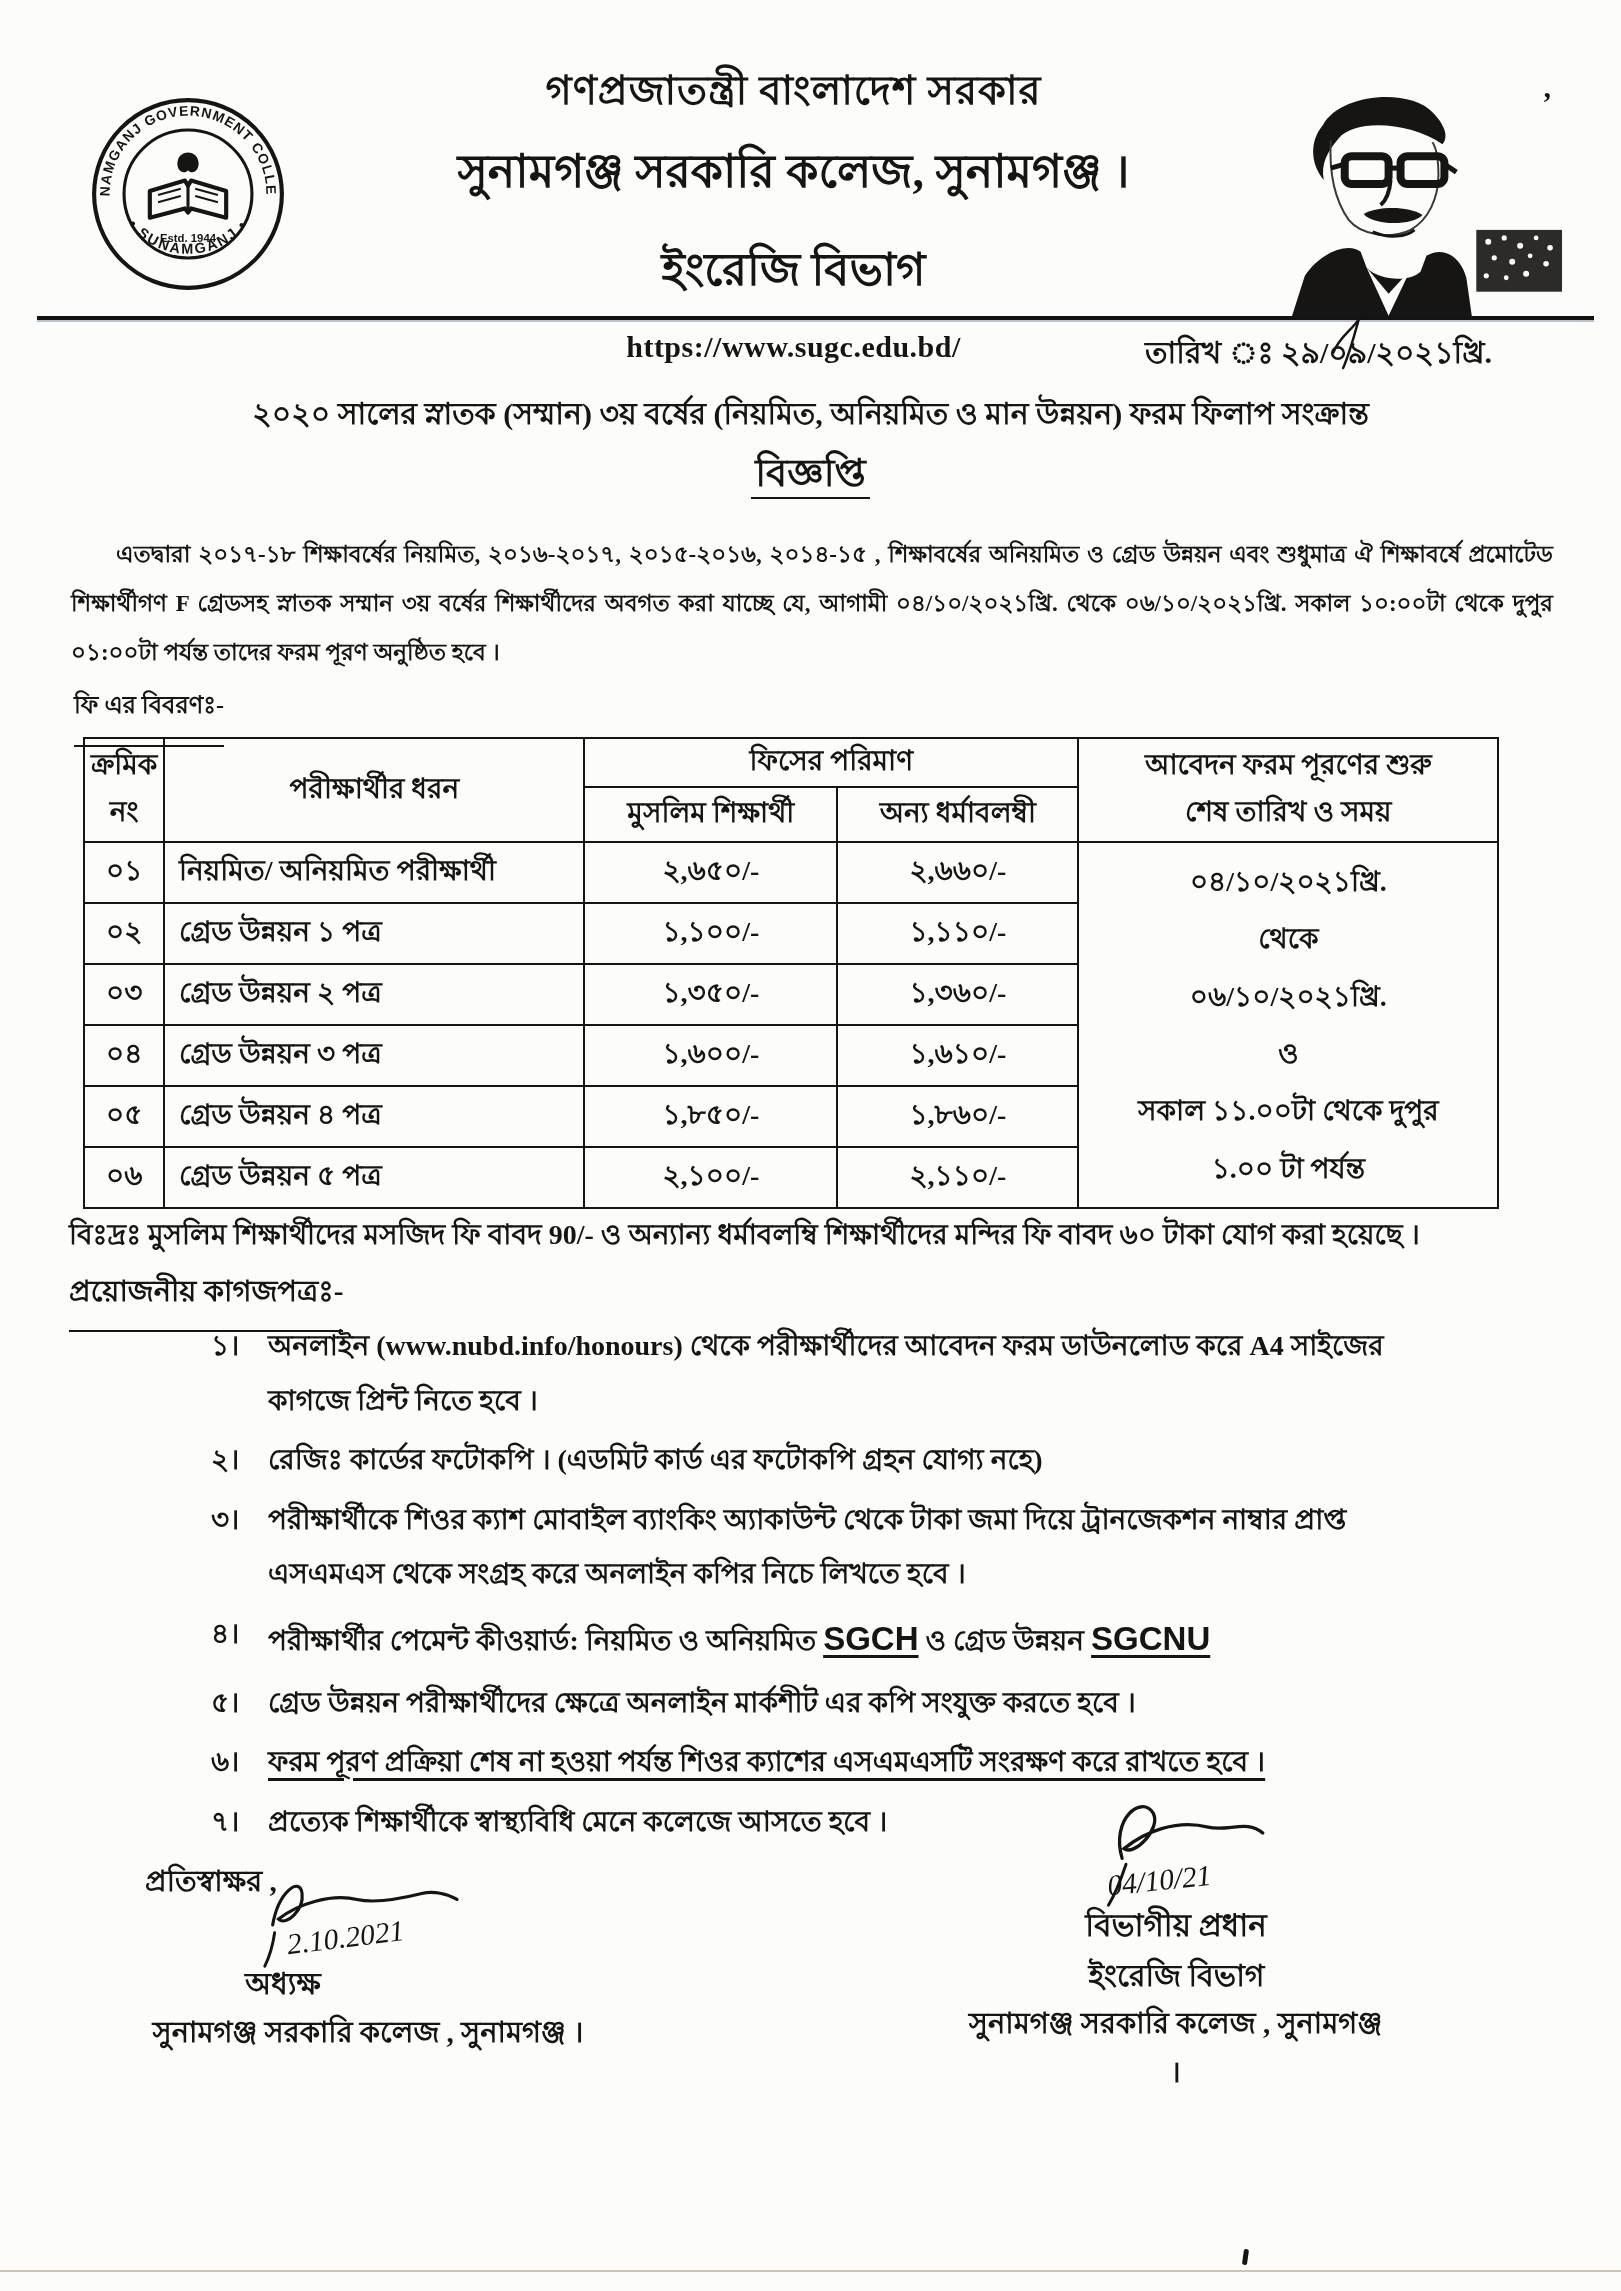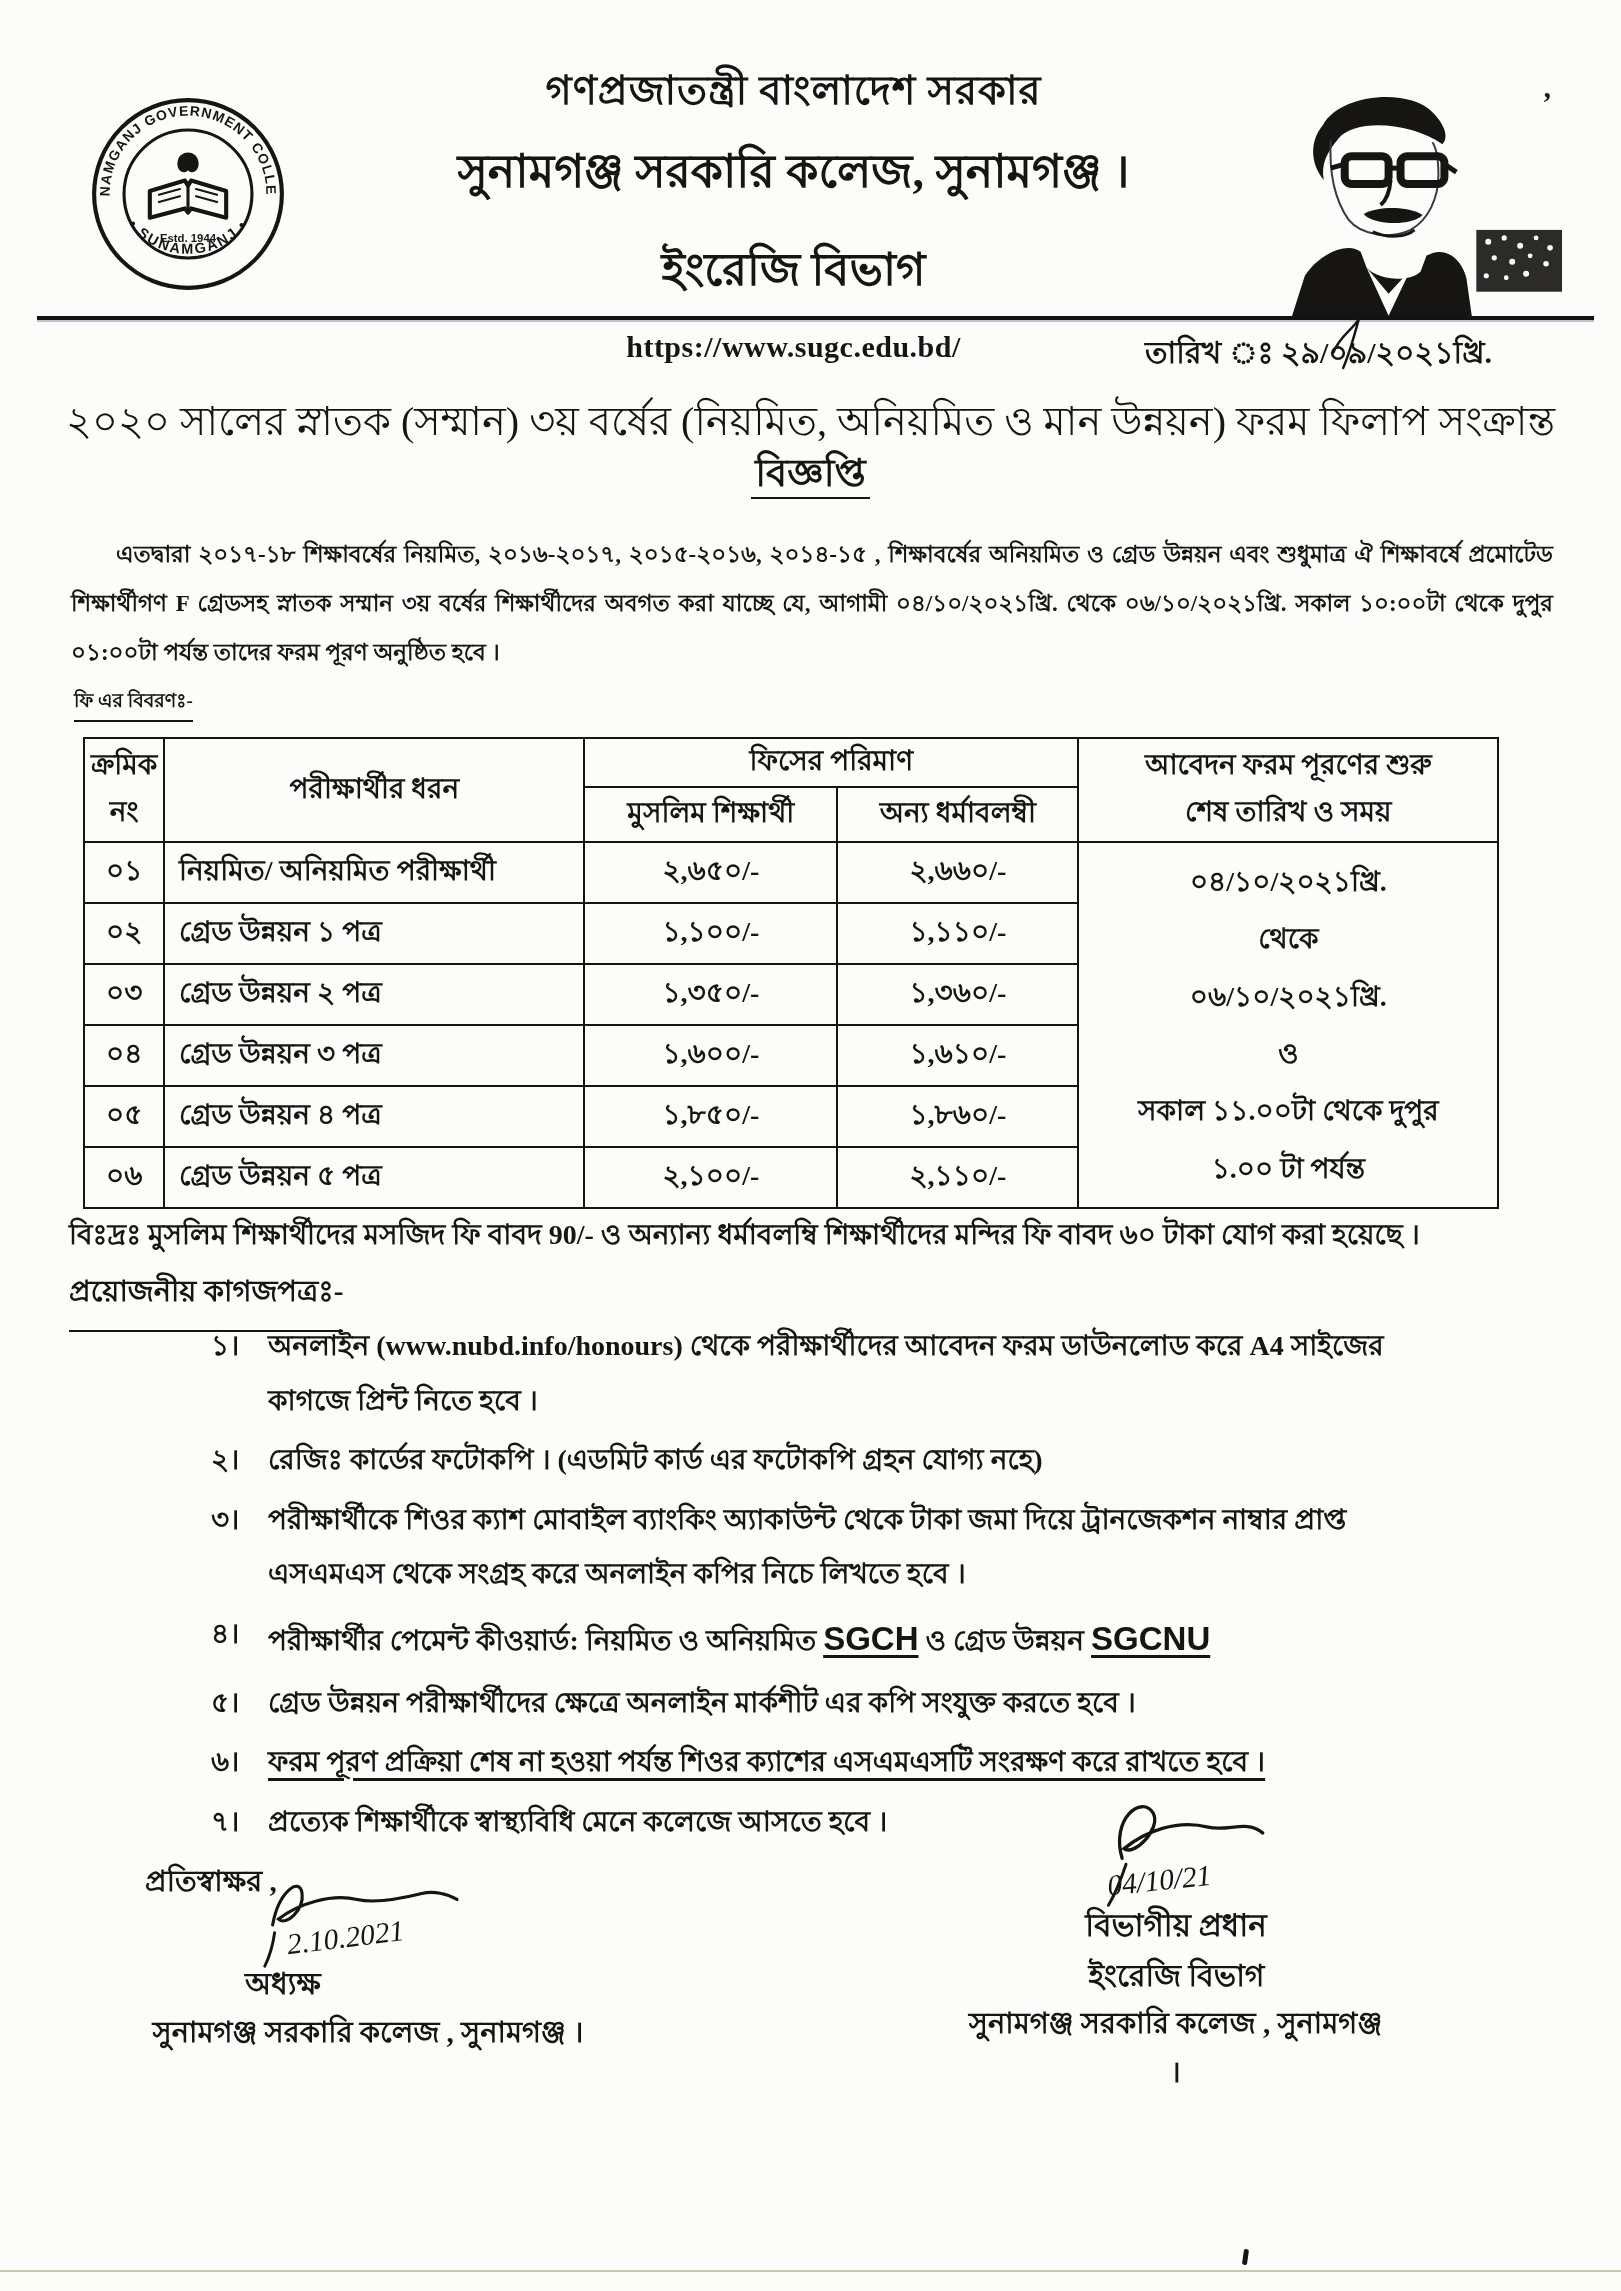--- a/index.html
+++ b/index.html
@@ -22,31 +22,31 @@
   .url-line   { font-size:30px; font-weight:bold; margin-top:19.6px; letter-spacing:0.5px; }
   .portrait   { position:absolute; right:51px; top:80px; width:309px; height:240px; }
 
   .rule { position:absolute; top:316px; left:37px; right:27.4px; border-top:4.9px solid #131313;
           box-shadow:0 2px 0 rgba(70,90,120,.35); }
 
   
   .date-line { position:absolute; top:329px; right:129px; font-size:30px; font-weight:bold; }
   .date-scribble { position:absolute; top:294px; right:233px; width:78px; height:78px; }
   .subject   { position:absolute; top:390px; left:0; right:0; text-align:center;
-               font-size:40px; font-weight:normal; }
+               font-size:30px; font-weight:bold; }
   .notice-title { position:absolute; top:443px; left:0; right:0; text-align:center; }
   .notice-title span { font-size:38px; font-weight:bold; border-bottom:2.9px solid #161514; padding:0 3.9px 2.9px; }
 
   
   .body-para { position:absolute; top:508px; left:71px; width:1482px;
                font-size:23px; font-weight:bold; line-height:2.12;
                text-align:justify; text-indent:45px; }
 
-  .fee-label { position:absolute; top:686px; left:74px; font-size:19px; font-weight:bold;
-               border-bottom:2.9px solid #161514; padding-bottom:2px; }
+  .fee-label { position:absolute; top:686px; left:74px; font-size:24px; font-weight:bold;
+               border-bottom:2.9px solid #161514; padding-bottom:19px; }
 
   
   table.fee { position:absolute; top:737px; left:83px; border-collapse:collapse;
               table-layout:fixed; }
   table.fee th, table.fee td {
     border:2.9px solid #161514; text-align:center; vertical-align:middle;
     font-size:28px; font-weight:bold; padding:0 5.9px; overflow:hidden;
   }
   table.fee .h1 { height:49px;margin-left:12px; }
   table.fee .h2 th { height:53px; }

